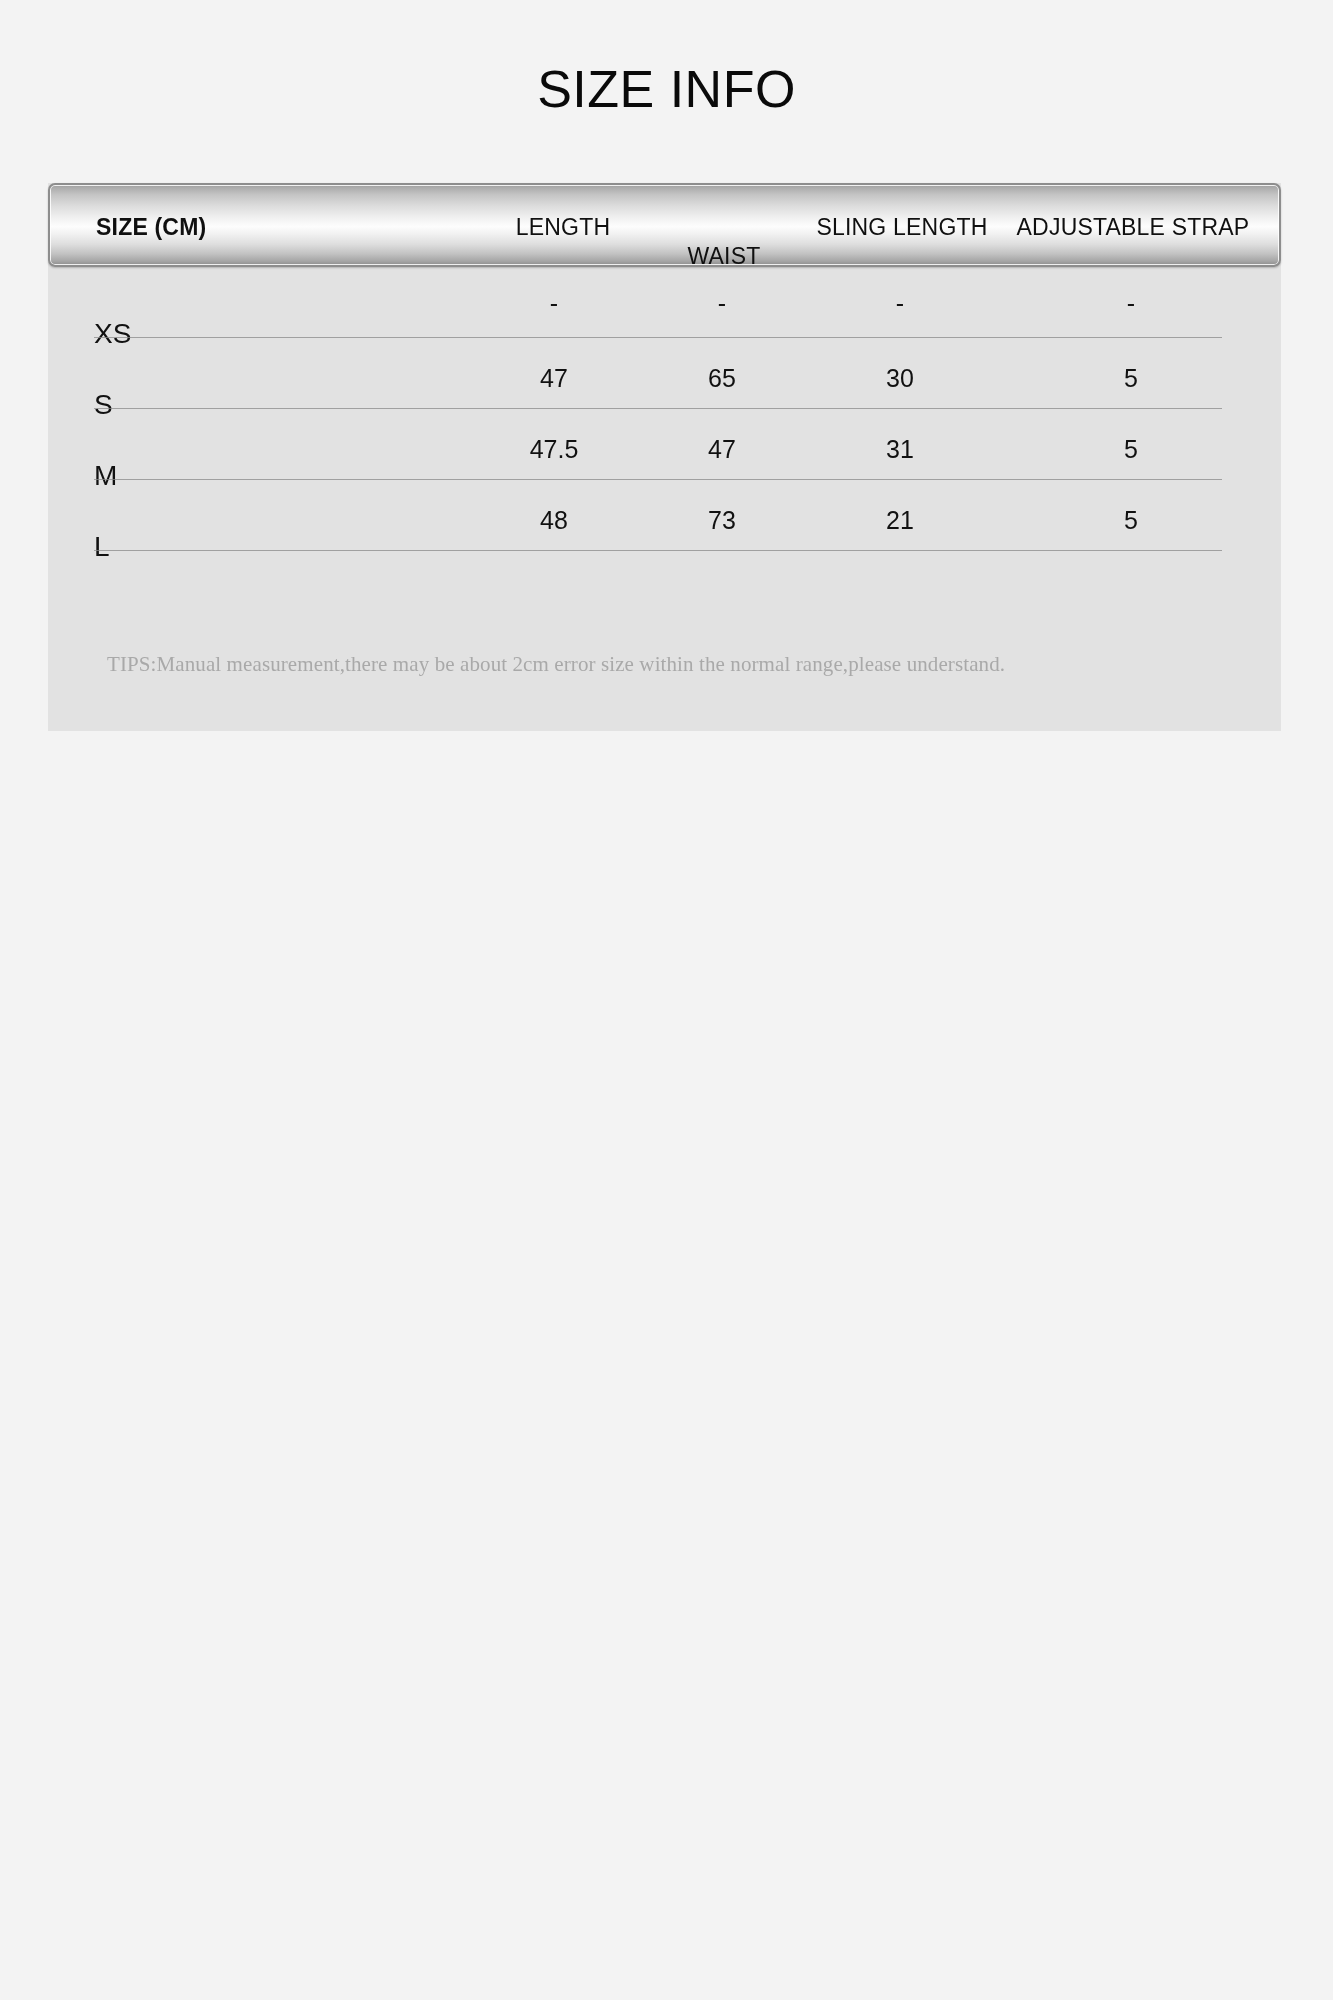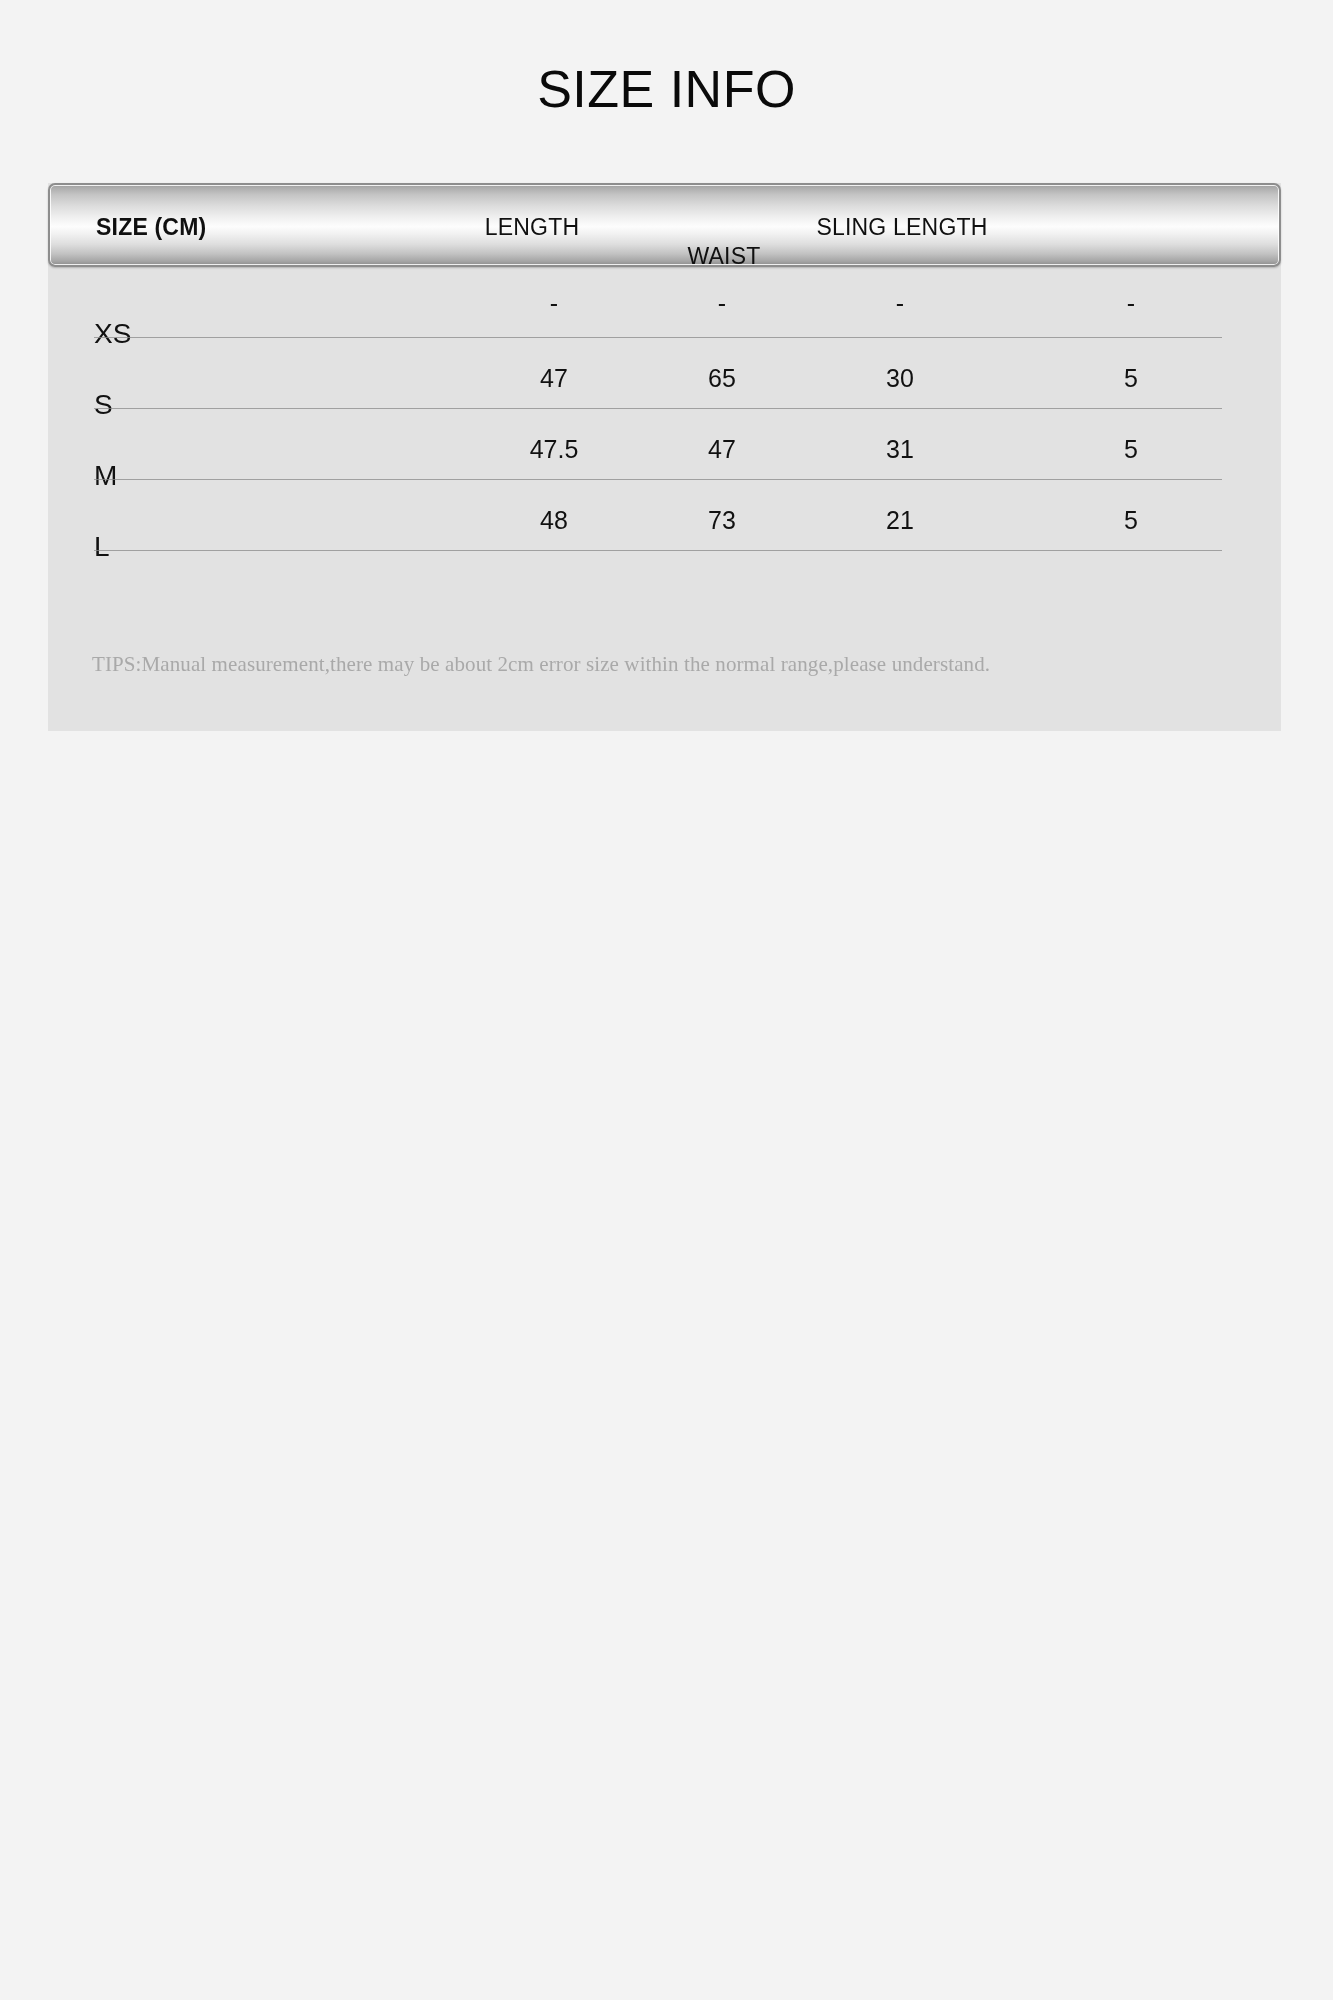--- a/index.html
+++ b/index.html
@@ -90,21 +90,21 @@
     color: #101010;
     letter-spacing: 0.2px;
     white-space: nowrap;
   }
 
   .header-cell.strong {
     font-weight: 700;
   }
 
   .hc-size   { left: 46px;  }
-  .hc-len    { left: 398px; justify-content: center; width: 168px; font-weight: 400; }
+  .hc-len    { left: 429px; justify-content: center; width: 168px; font-weight: 400; }
   .hc-waist  { left: 590px; justify-content: center; width: 168px; font-weight: 400; margin-top: 29px; }
   .hc-sling  { left: 718px; justify-content: center; width: 268px; font-weight: 400; }
   .hc-strap  { left: 938px; justify-content: center; width: 290px; font-weight: 400; }
 
   
   .rows {
     position: absolute;
     left: 48px;
     top: 267px;
     width: 1233px;
@@ -153,21 +153,21 @@
   .c-strap { left: 938px; width: 290px; }
 
   .row.r-xs .cell.val { top: 22px; }
 
   
   .tips {
     position: absolute;
     left: 48px;
     top: 652px;
     width: 1233px;
-    padding-left: 44px;
+    padding-left: 59px;
     font-family: "Liberation Serif", serif;
     font-size: 21px;
     color: #a9a9a9;
     letter-spacing: 0.1px;
     white-space: nowrap;
   }
 </style>
 </head>
 <body>
 
@@ -176,20 +176,21 @@
   <div class="title">SIZE INFO</div>
 
   <div class="panel"></div>
 
   <div class="header-bar">
     <div class="header-inner"></div>
     <div class="header-cell hc-size strong">SIZE (CM)</div>
     <div class="header-cell hc-len">LENGTH</div>
     <div class="header-cell hc-waist">WAIST</div>
     <div class="header-cell hc-sling">SLING LENGTH</div>
+    <div class="header-cell hc-strap">ADJUSTABLE STRAP</div>
   </div>
 
   <div class="rows">
 
     <div class="row r-xs">
       <div class="cell size-label">XS</div>
       <div class="cell val c-len">-</div>
       <div class="cell val c-waist">-</div>
       <div class="cell val c-sling">-</div>
       <div class="cell val c-strap">-</div>

